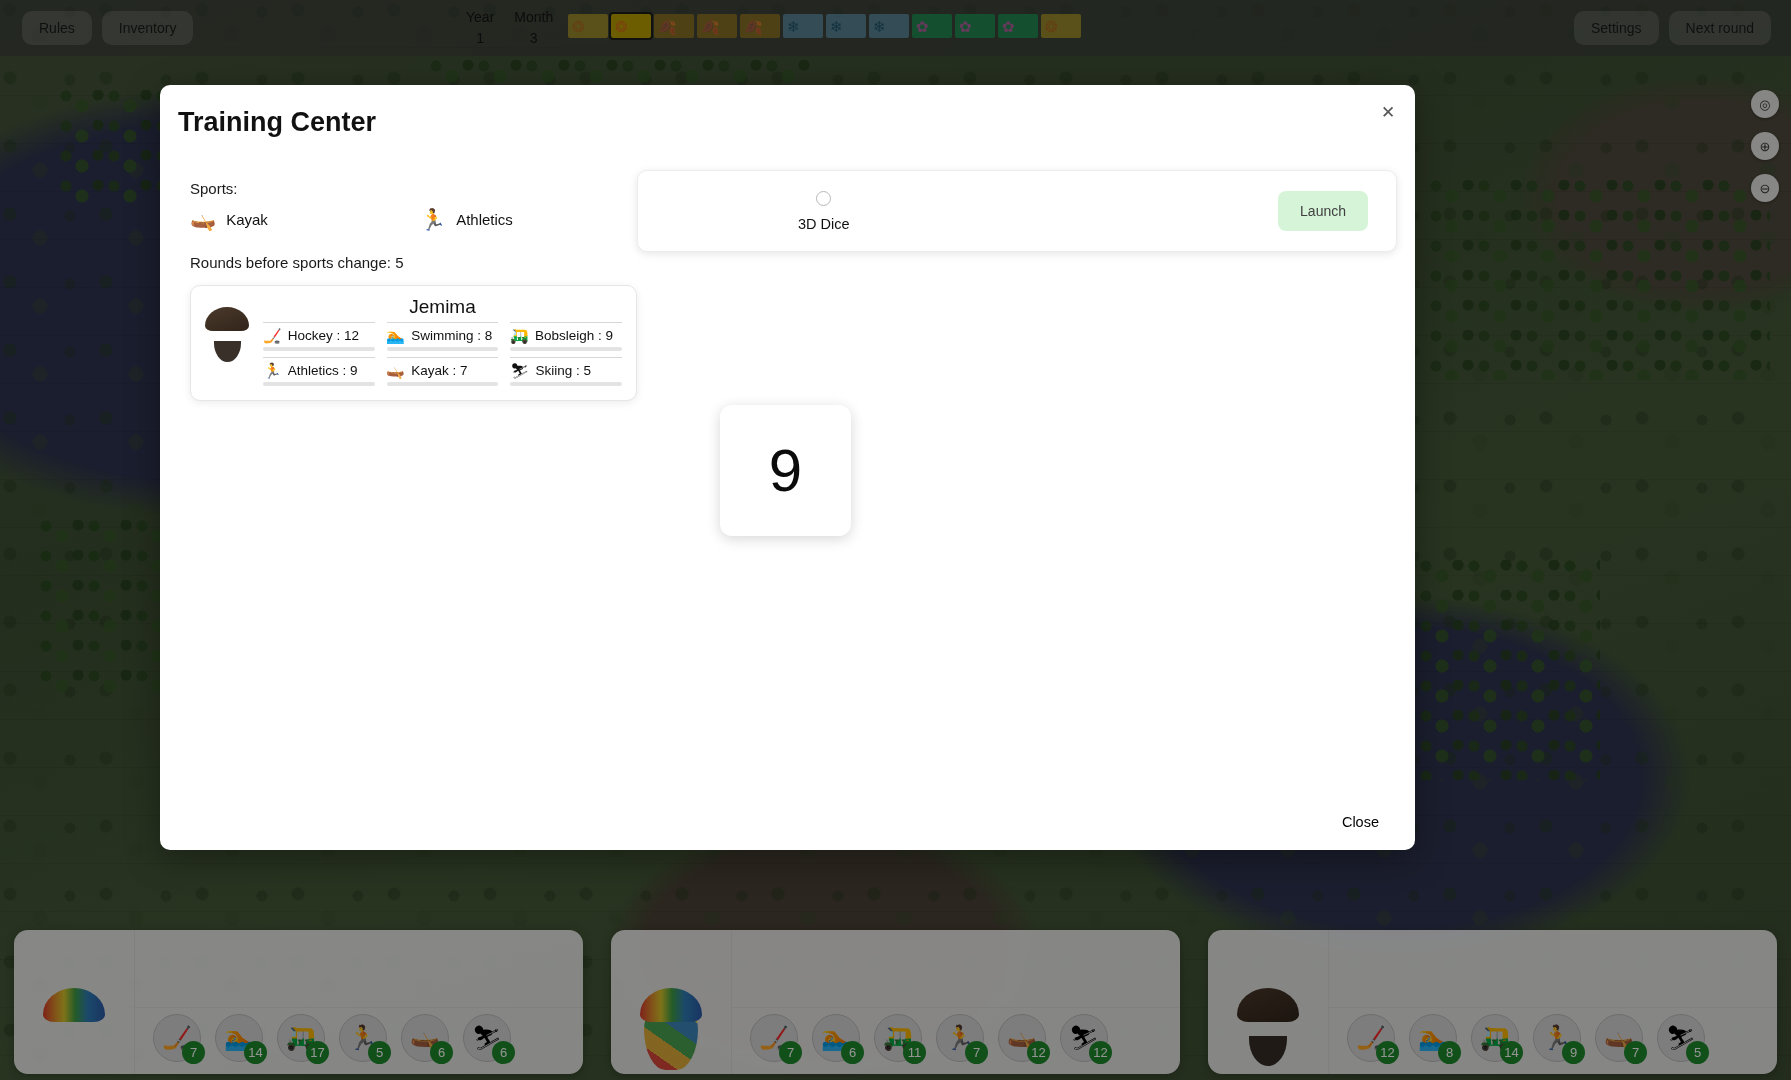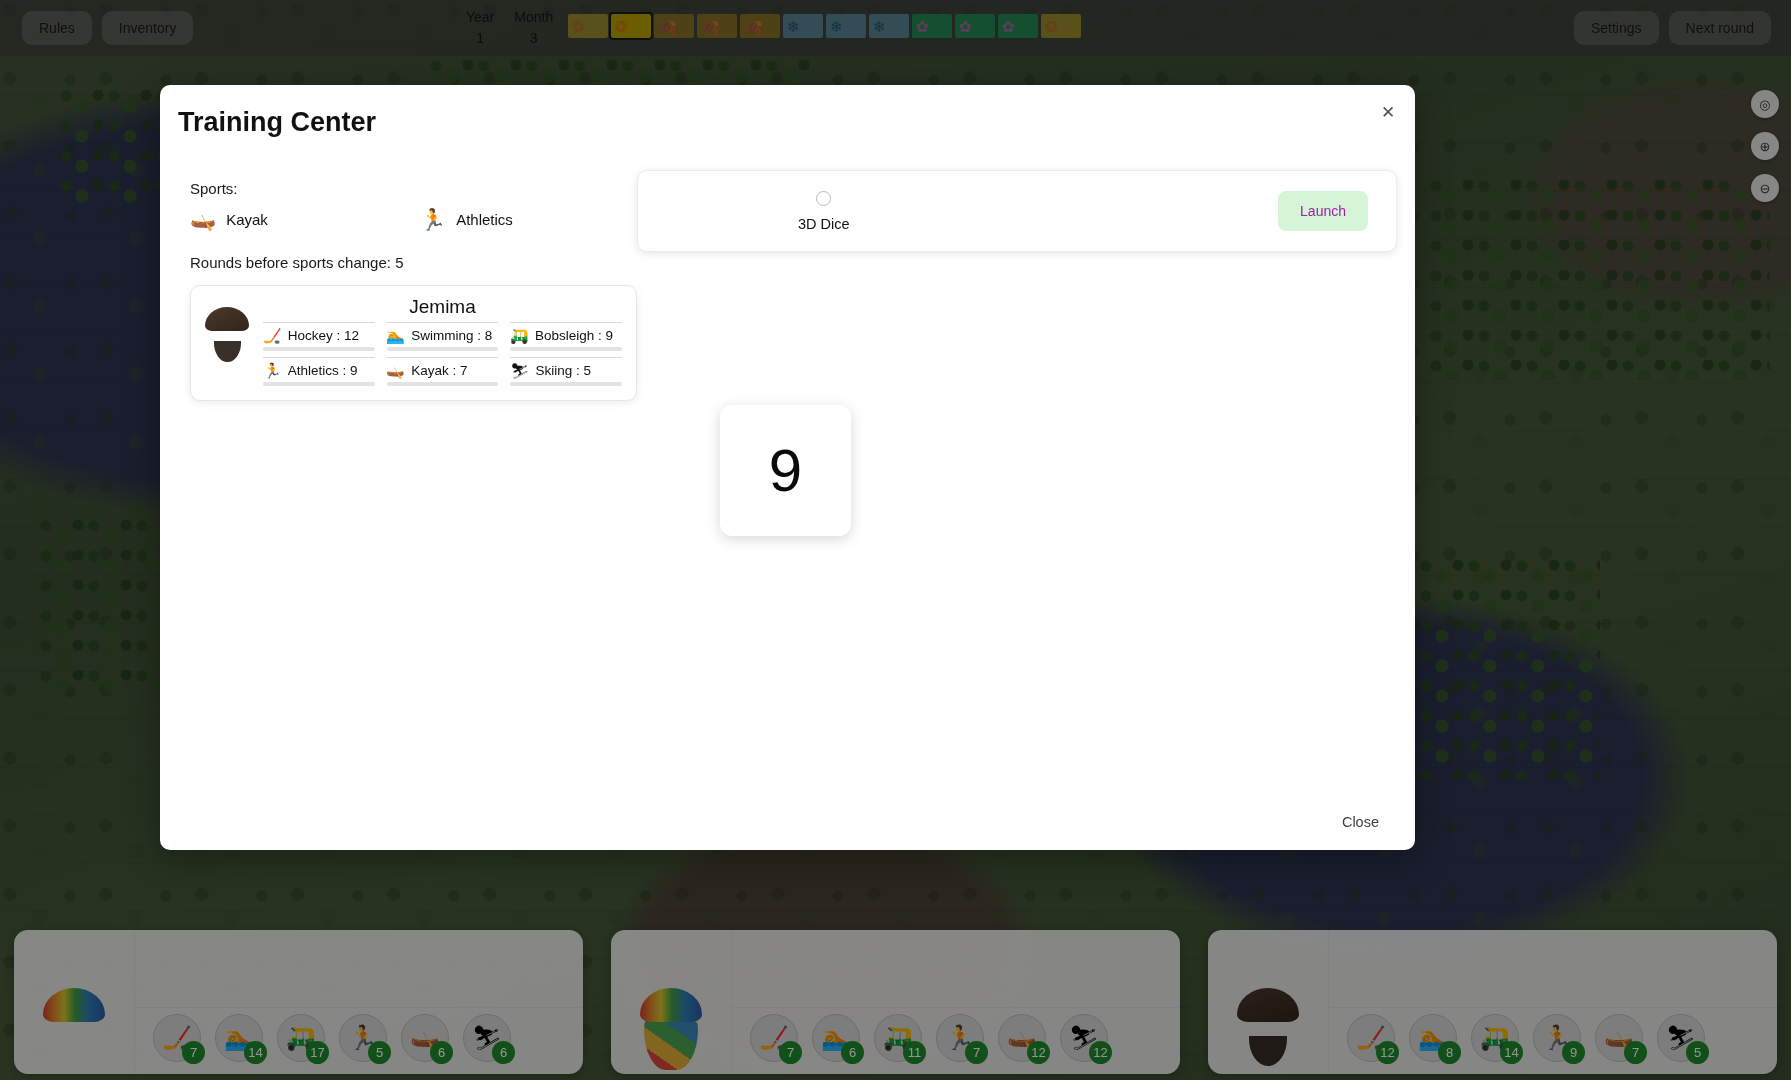--- a/index.html
+++ b/index.html
@@ -230,38 +230,38 @@
     display: flex; align-items: center; gap: 10px;
     margin-left: 160px; cursor: pointer; flex-direction: column;
   }
   .radio-circle {
     width: 15px; height: 15px; border-radius: 50%;
     border: 1.6px solid #b9b9b9; background: #fff;
   }
   #dice-toggle-label { font-size: 14.5px; color: #111; }
   #launch-btn {
     margin-left: auto; margin-right: 28px;
-    background: #d6f5d8; color: #a21caf;
+    background: #d6f5d8; color: #404040;
     border: none; border-radius: 8px;
     font-size: 14px; padding: 12px 22px; cursor: pointer;
     font-family: "Liberation Sans", sans-serif;
   }
   #dice-result {
     position: absolute; left: 560px; top: 320px;
     width: 131px; height: 131px;
     background: #fff; border-radius: 12px;
     box-shadow: 0 3px 14px rgba(0,0,0,.16);
     display: flex; align-items: center; justify-content: center;
   }
   #dice-value { font-size: 60px; color: #0b0b0b; font-weight: 400; }
 
   #modal-close-link {
     position: absolute; right: 36px; bottom: 20px;
     background: none; border: none; cursor: pointer;
-    color: #404040; font-size: 14.5px;
+    color: #000000; font-size: 14.5px;
     font-family: "Liberation Sans", sans-serif;
   }
 </style>
 </head>
 <body>
 
 <div id="map-bg">
   <div class="hexfield"></div>
   <div class="hexgrid"></div>
   <div class="treeclump" style="left:60px;top:90px;width:300px;height:120px;"></div>

